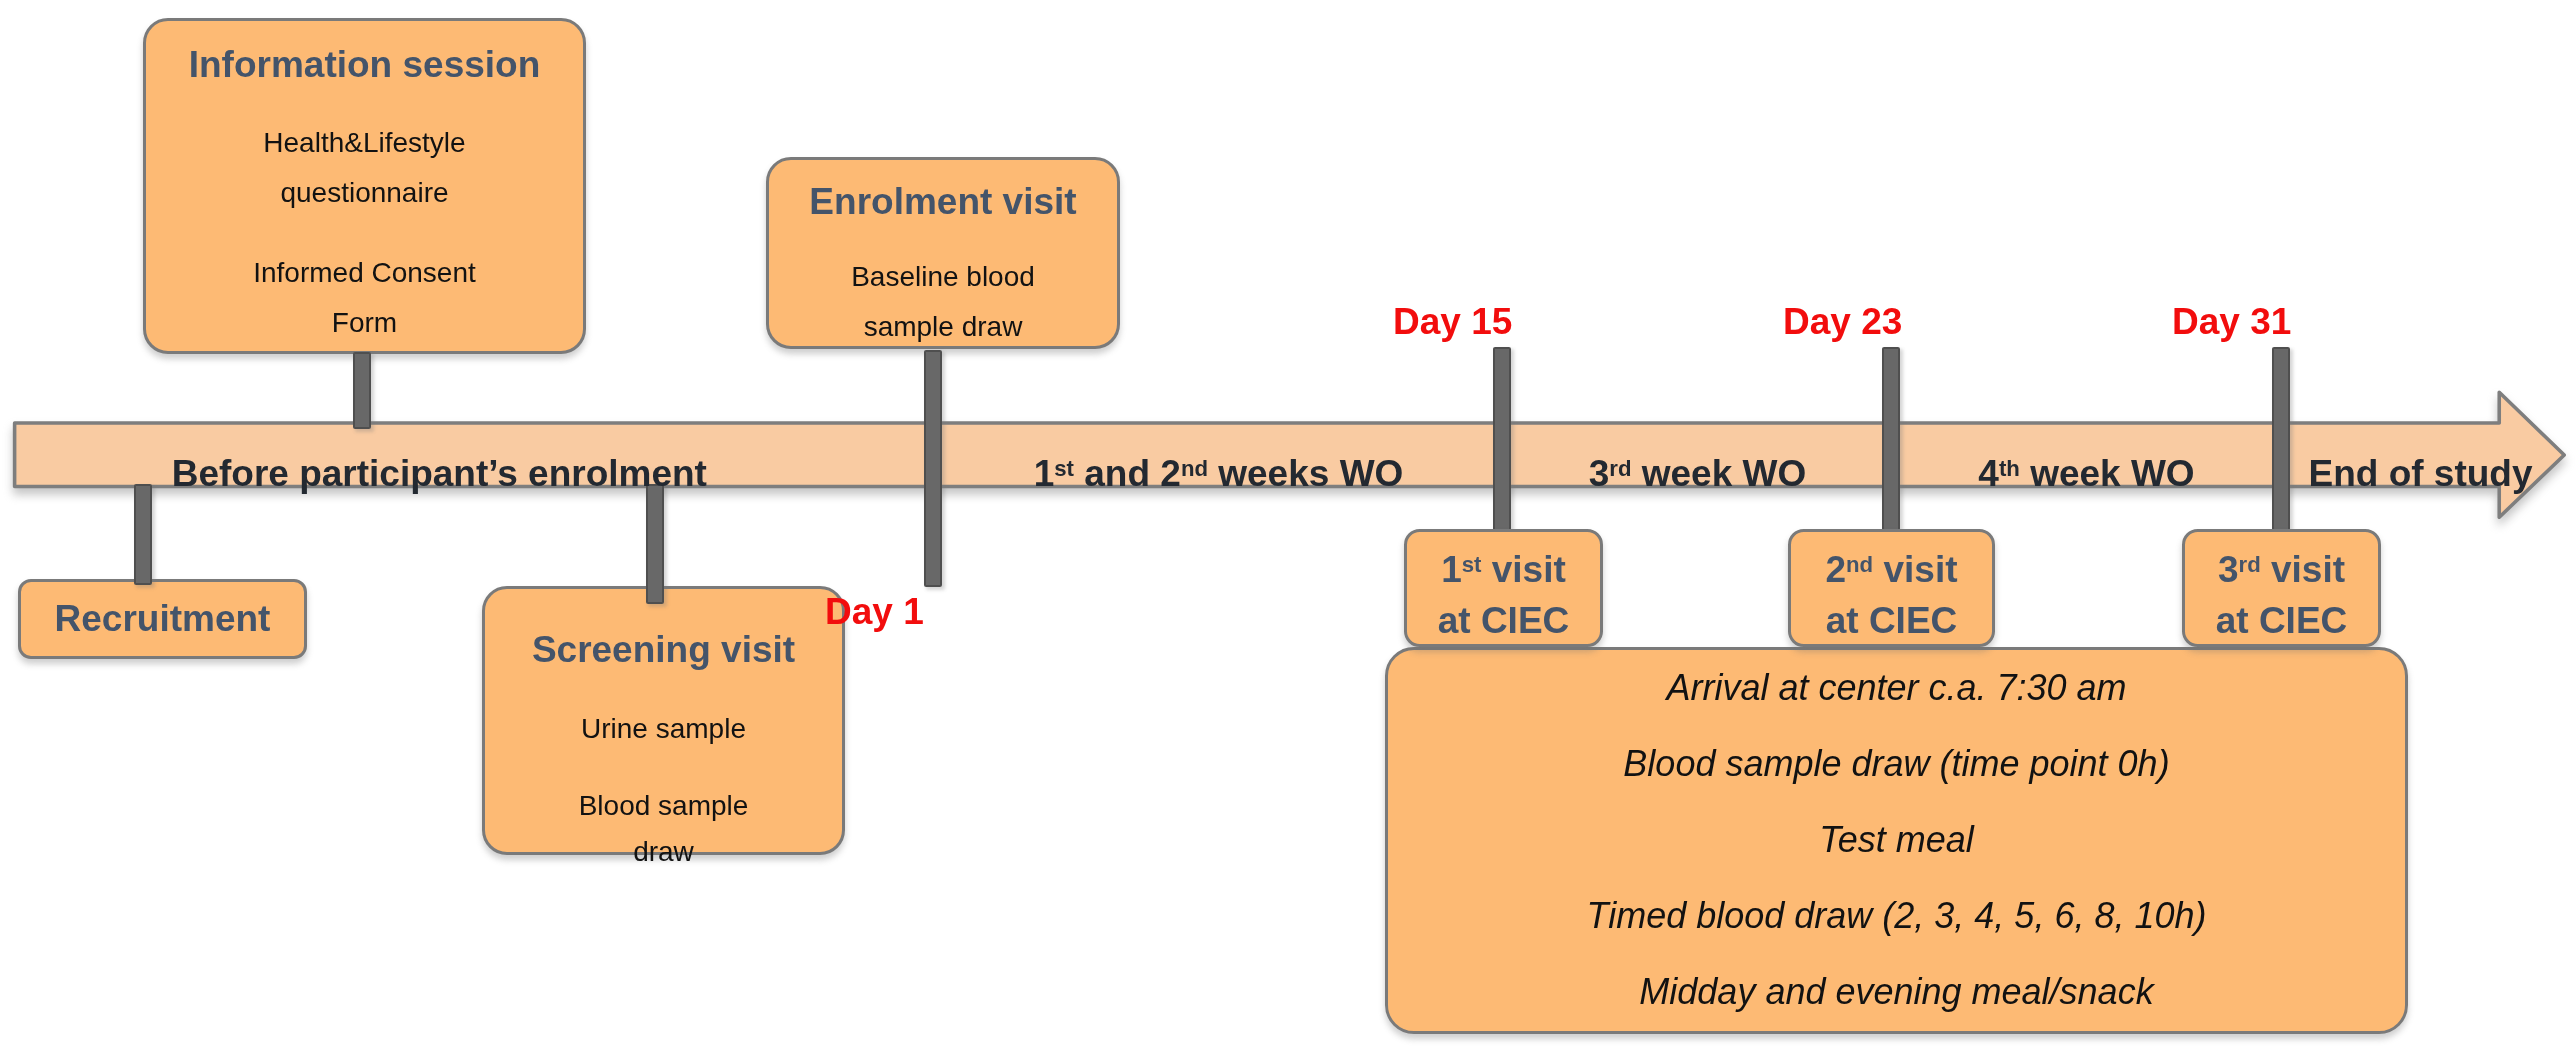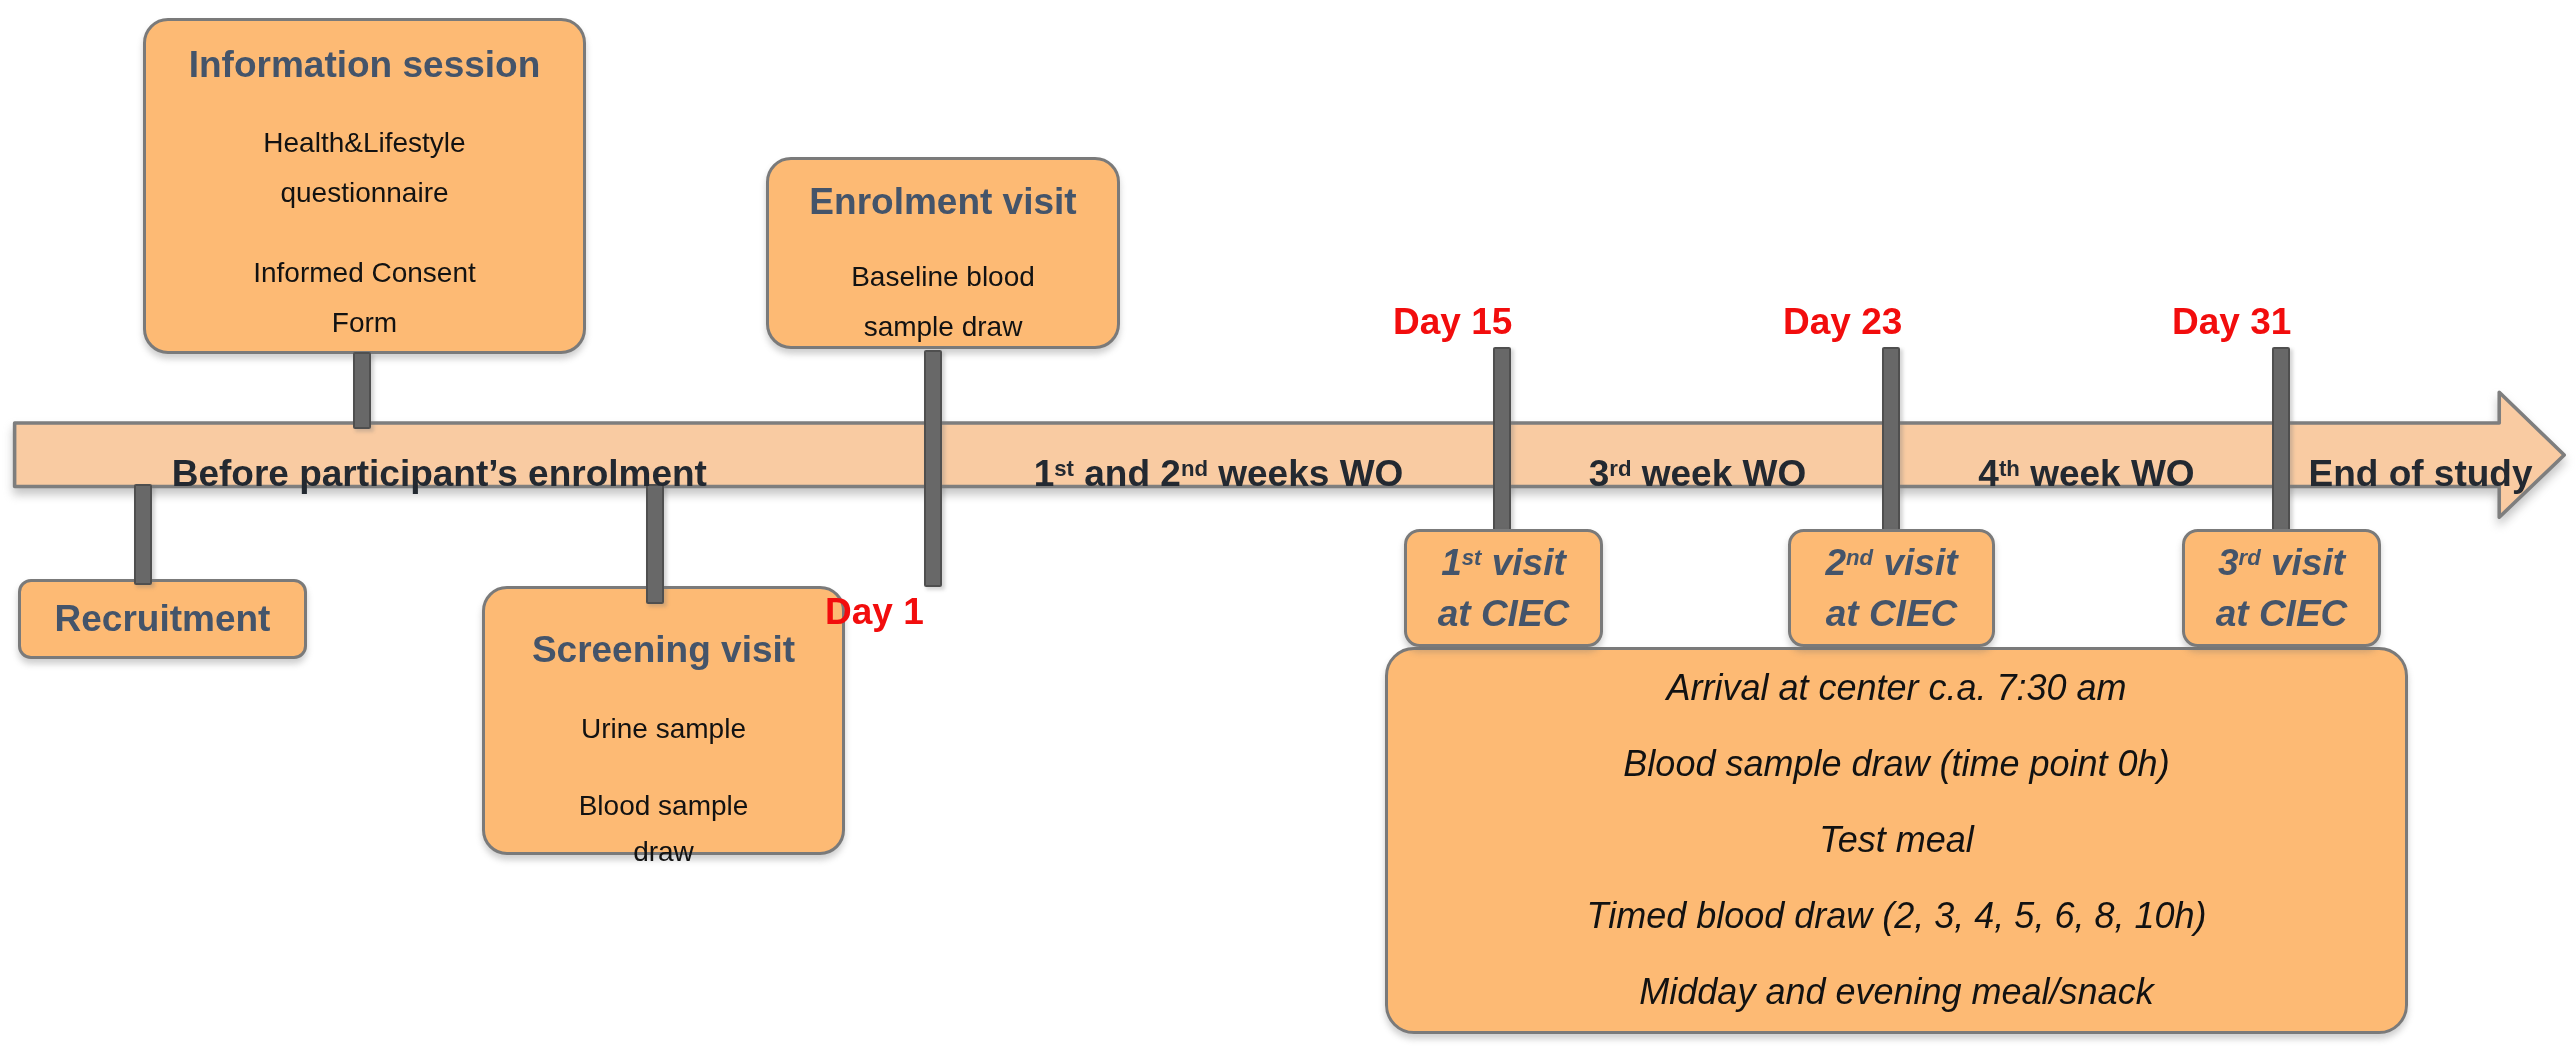--- a/index.html
+++ b/index.html
@@ -37,21 +37,21 @@
   .box-para{font-size:28px;color:var(--body-text);line-height:50px;}
   .box-para div{white-space:nowrap;}
   #box-information{left:143px;top:18px;width:443px;height:336px;border-radius:25px;padding-top:21.4px;}
   #box-information .box-para{margin-top:30px;}
   #box-enrolment{left:766px;top:157px;width:354px;height:192px;border-radius:25px;padding-top:18.6px;}
   #box-enrolment .box-para{margin-top:27px;}
   #box-recruitment{left:18px;top:579px;width:289px;height:80px;border-radius:13px;justify-content:center;}
   #box-screening{left:482px;top:586px;width:363px;height:269px;border-radius:25px;padding-top:38px;}
   #box-screening .box-para{margin-top:31px;}
   #box-screening .box-para.second{margin-top:29px;line-height:46px;}
-  .visit-box{width:199px;height:118px;border-radius:15.7px;justify-content:center;z-index:6;font-style:italic;}
+  .visit-box{width:199px;height:118px;border-radius:15.7px;justify-content:flex-end;z-index:6;}
   .visit-line{font-size:37px;font-weight:bold;color:var(--title-color);line-height:46px;white-space:nowrap;}
   #box-visit1{left:1404px;top:529px;}
   #box-visit2{left:1788px;top:529px;width:207px;}
   #box-visit3{left:2182px;top:529px;width:199px;}
   #box-ciec-day{
     left:1385px;top:647px;width:1023px;height:387px;border-radius:29px;
     padding:15.7px 14.3px 26px;justify-content:flex-start;row-gap:33px;z-index:1;
   }
   #box-ciec-day .ciec-line{font-size:36px;font-style:italic;color:var(--body-text);line-height:43px;white-space:nowrap;}
 </style>

